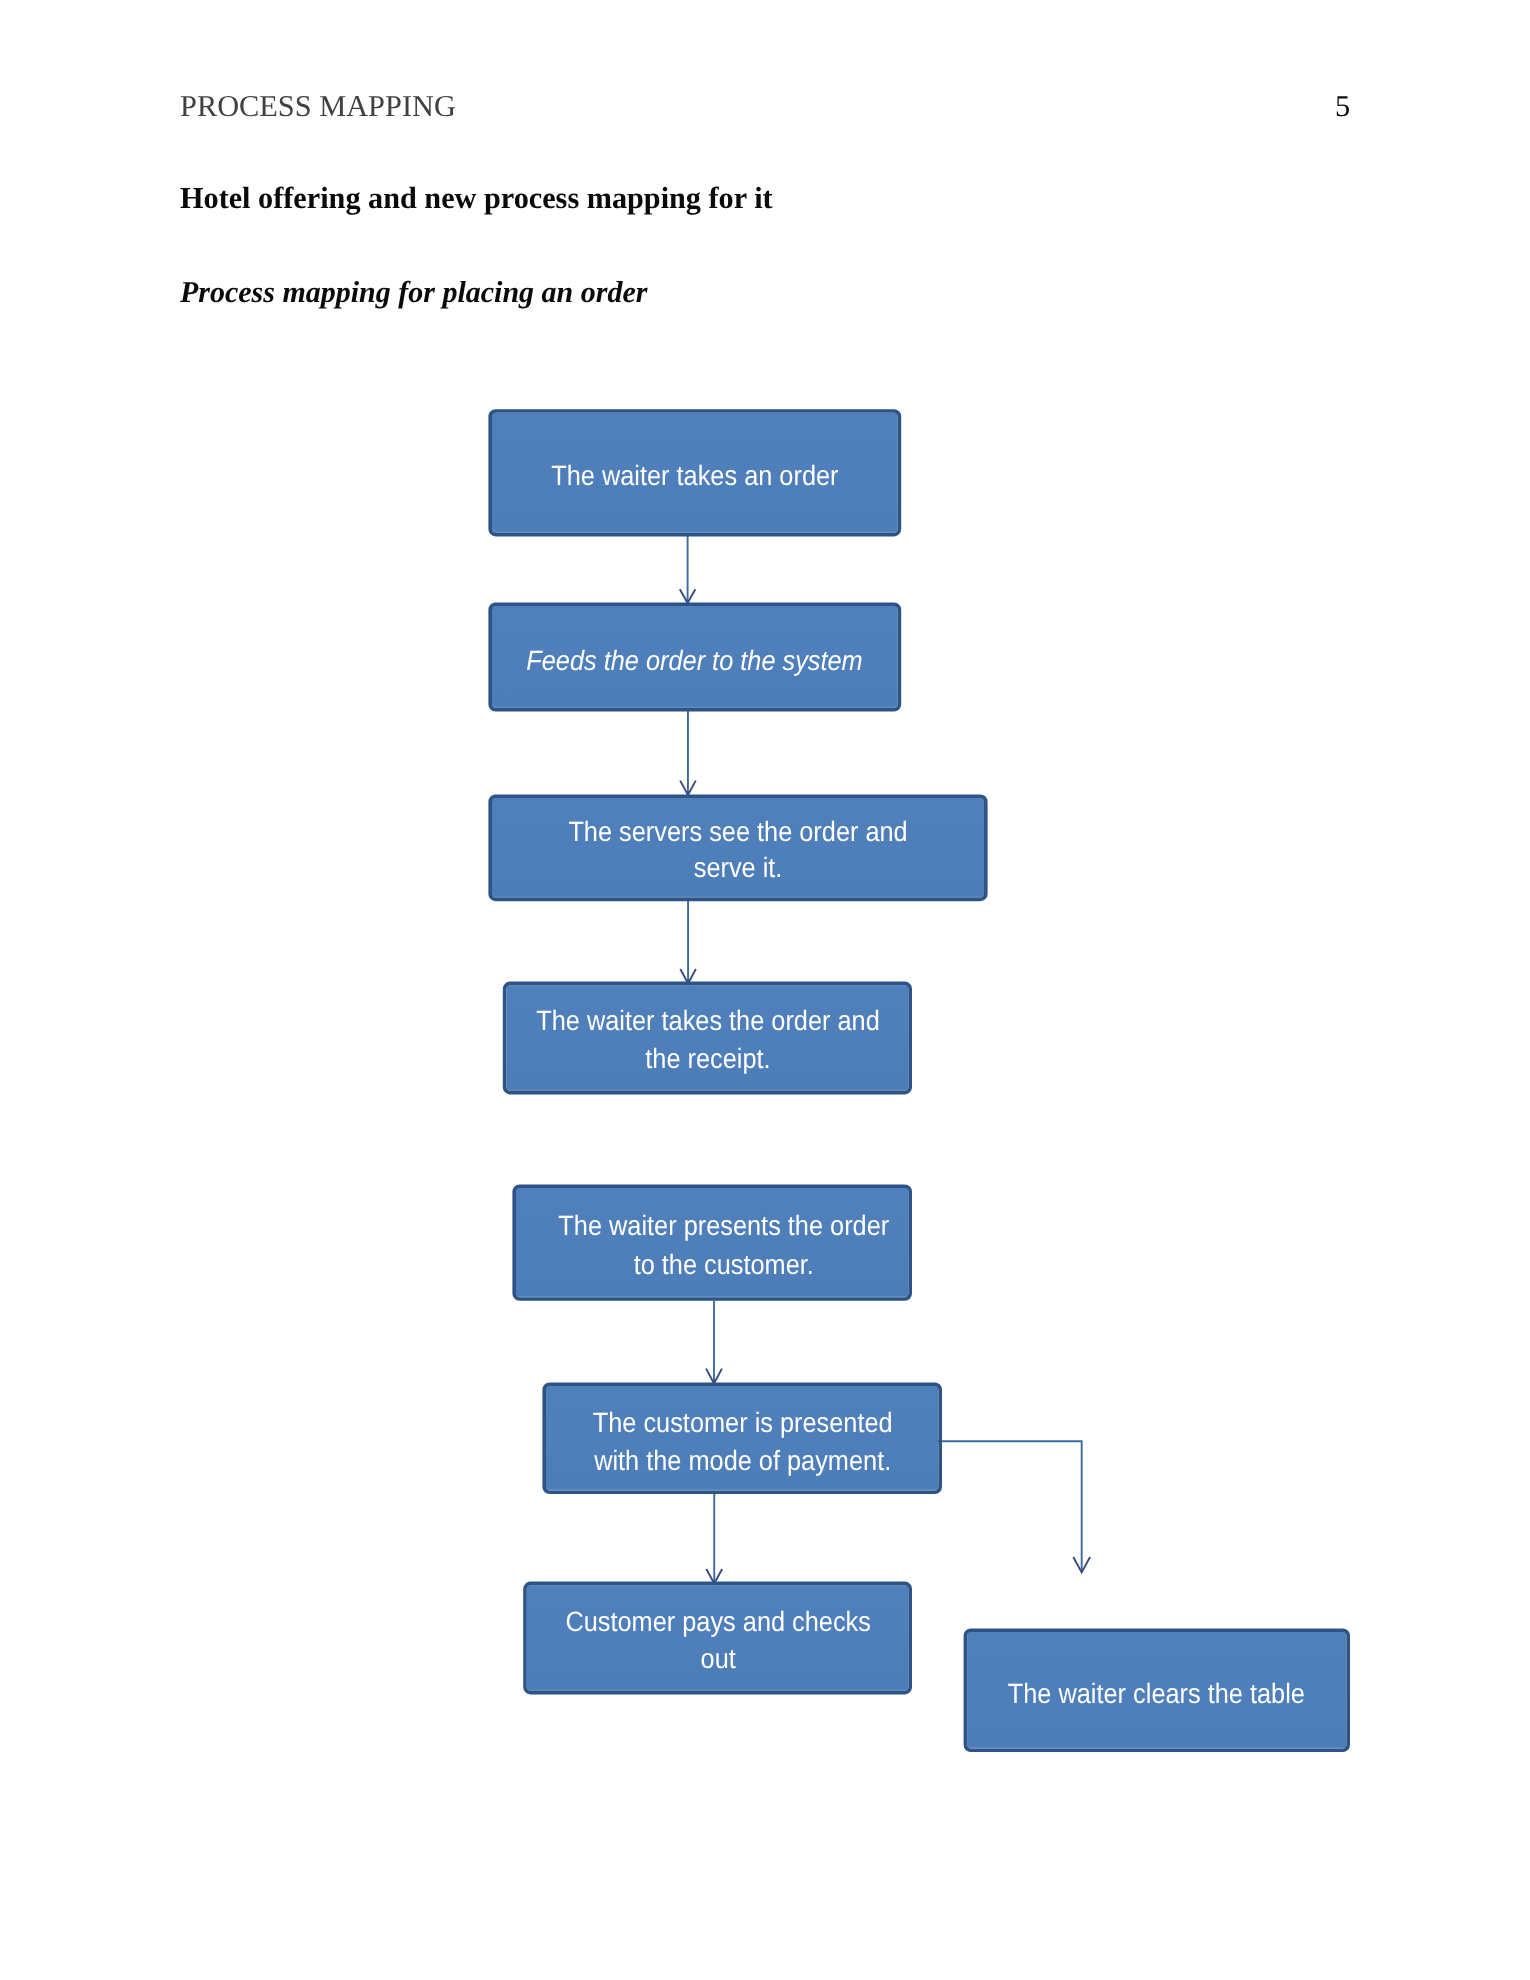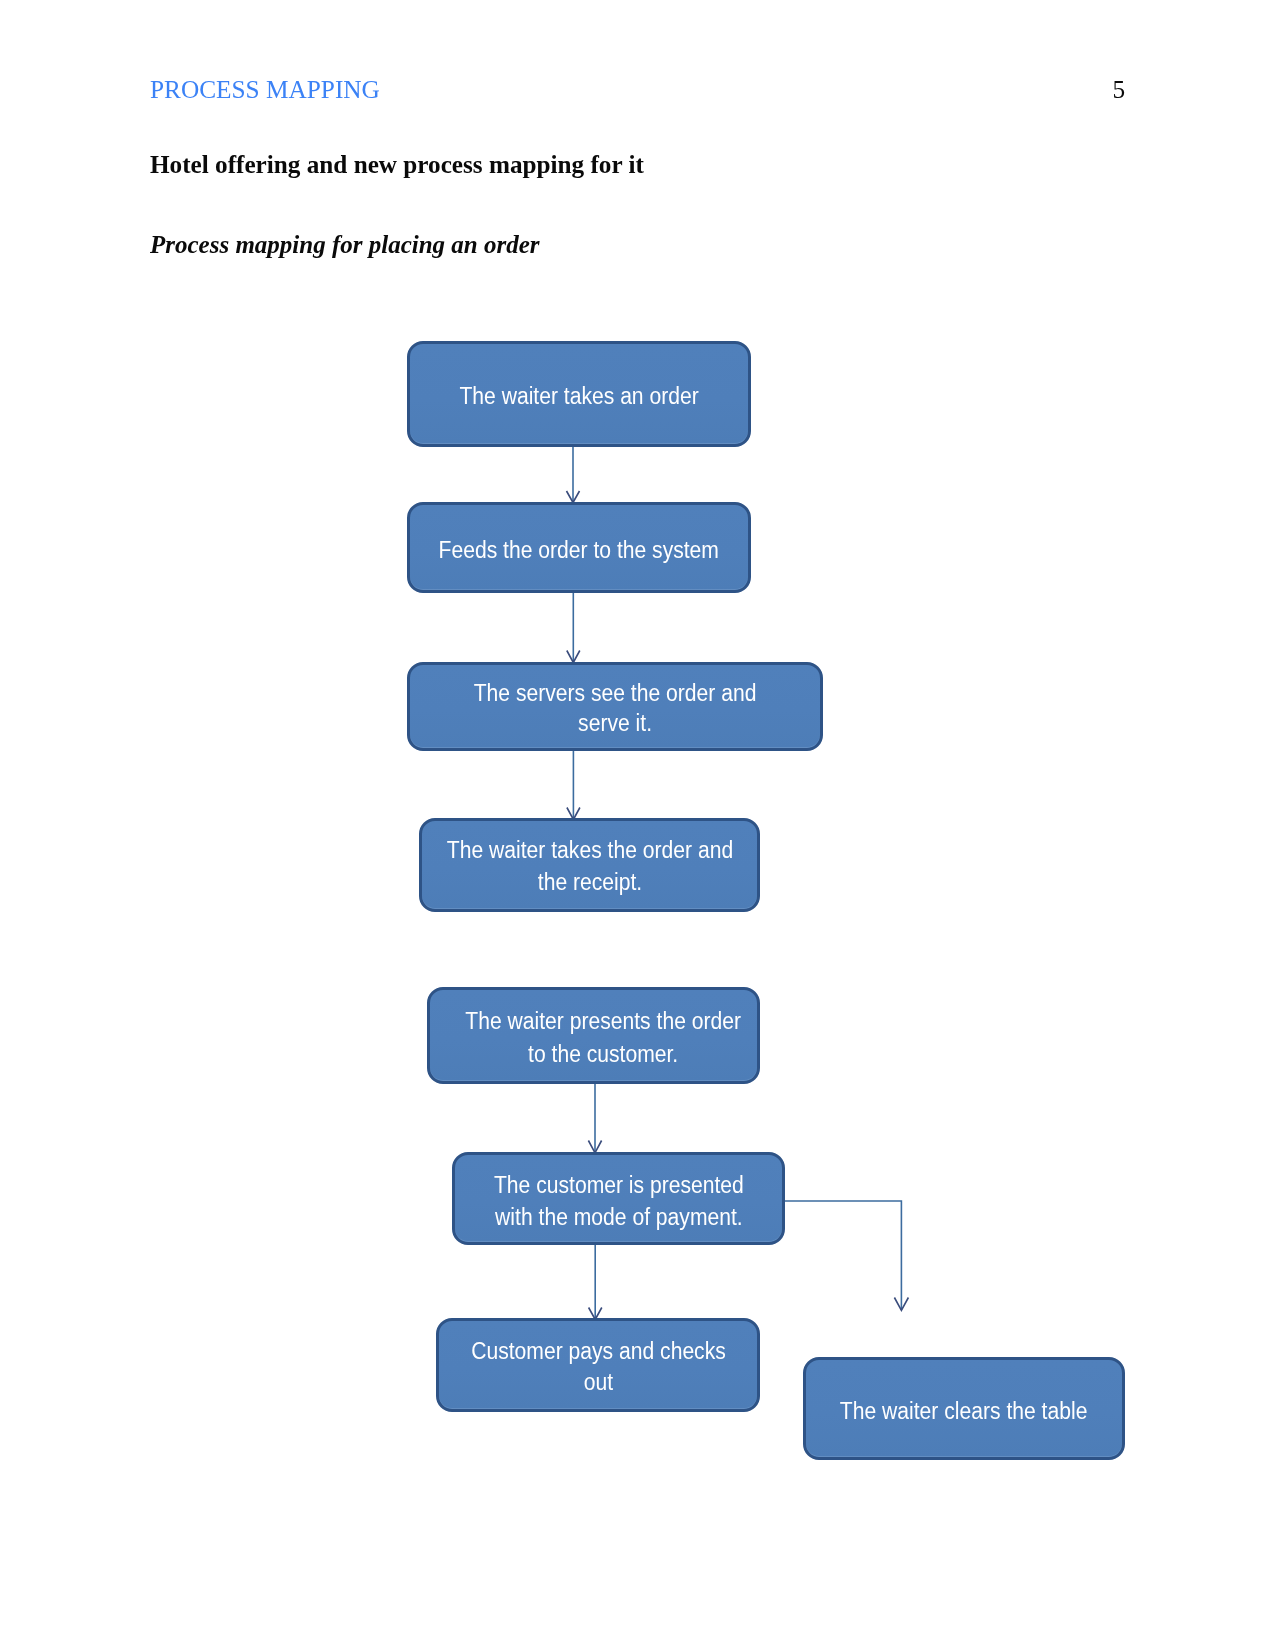--- a/index.html
+++ b/index.html
@@ -2,33 +2,33 @@
 <html><head>
 <meta charset="utf-8">
 <title>Process Mapping</title>
 <style>
   html,body{margin:0;padding:0;}
   body{width:1275px;height:1650px;background:#ffffff;overflow:hidden;
        font-family:"Liberation Serif",serif;}
   .page{position:relative;width:1275px;height:1650px;background:#ffffff;overflow:hidden;}
 
   .running-head{position:absolute;left:150px;top:74.6px;font-size:25.3px;line-height:28px;
-                color:#3b82f6;white-space:nowrap;}
+                color:#404040;white-space:nowrap;}
   .page-no{position:absolute;left:1112.5px;top:74.6px;font-size:25.3px;line-height:28px;
            color:#0a0a0a;white-space:nowrap;}
   .h-bold{position:absolute;left:150px;top:150px;font-size:25.5px;line-height:29px;font-weight:bold;
           color:#0a0a0a;white-space:nowrap;transform:scaleX(0.988);transform-origin:left center;}
   .h-ital{position:absolute;left:150px;top:229.5px;font-size:25.3px;line-height:29px;font-weight:bold;
           font-style:italic;color:#0a0a0a;white-space:nowrap;transform:scaleX(0.988);transform-origin:left center;}
 
   .flow{position:absolute;left:0;top:0;width:1275px;height:1650px;}
 
   .node{position:absolute;box-sizing:border-box;
         background:linear-gradient(180deg,#5080bb 0%, #4f7fba 55%, #4d7db7 100%);
-        border:3px solid #2e5386;border-radius:16px;
+        border:3px solid #2e5386;border-radius:6px;
         box-shadow:inset 0 -1px 0 0 rgba(175,202,233,0.22);
         display:flex;align-items:center;justify-content:center;}
   .node .txt{font-family:"Liberation Sans",sans-serif;color:#ffffff;
         font-size:23.3px;line-height:var(--lh,32.3px);text-align:center;white-space:pre;
         transform:scaleX(0.906) translateY(var(--ty,4px));transform-origin:center center;}
 
   svg.conn{position:absolute;left:0;top:0;width:1275px;height:1650px;overflow:visible;}
 </style>
 </head>
 <body>
@@ -57,21 +57,21 @@
           <path d="M595.2,1245 L595.2,1319"></path>
           <path d="M588.6,1307.5 L595.2,1319.5 L601.8,1307.5" stroke="#3A4C7C"></path>
           <path d="M759,1201 L901.4,1201 L901.4,1310"></path>
           <path d="M894.4,1297.5 L901.4,1310.3 L908.4,1297.5" stroke="#3A4C7C"></path>
         </g>
     </svg>
     <div id="node-layer">
         <div class="node" style="left: 407px; top: 341px; width: 344px; height: 106px; --ty: 2.3px;">
           <div class="txt">The waiter takes an order</div>
         </div>
-        <div class="node" style="left: 407px; top: 502px; width: 344px; height: 91px; --ty: 3.1px;">
+        <div class="node" style="left: 407px; top: 502px; width: 344px; height: 91px; font-style: italic; --ty: 3.1px;">
           <div class="txt">Feeds the order to the system</div>
         </div>
         <div class="node" style="left: 407px; top: 662px; width: 416px; height: 89px; --ty: 1.5px; --lh: 29.6px;">
           <div class="txt">The servers see the order and
 serve it.</div>
         </div>
         <div class="node" style="left: 419px; top: 818px; width: 341px; height: 94px; align-items: center; --ty: 2.3px; --lh: 31.9px;">
           <div class="txt">The waiter takes the order and
 the receipt.</div>
         </div>

